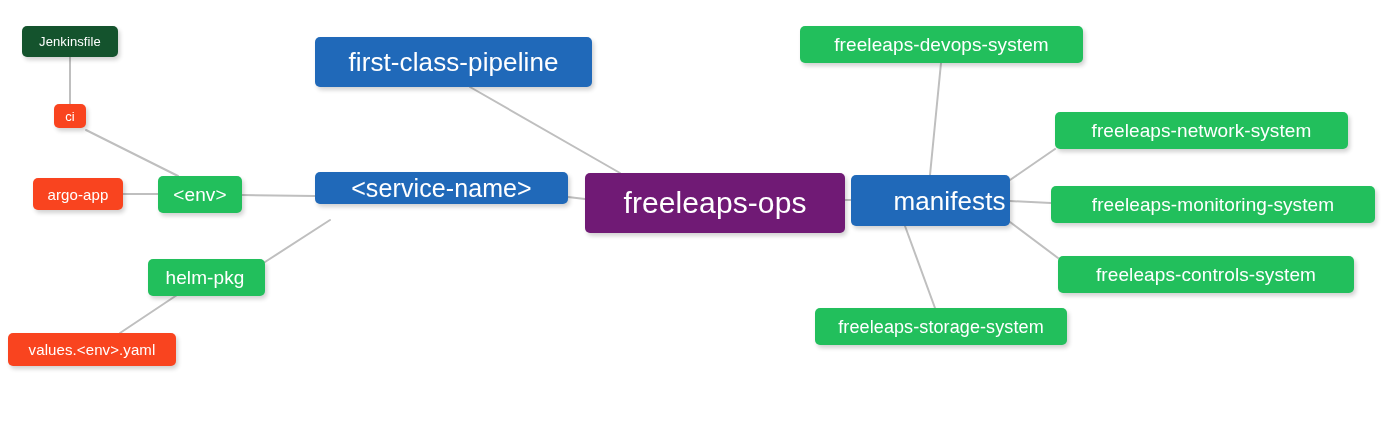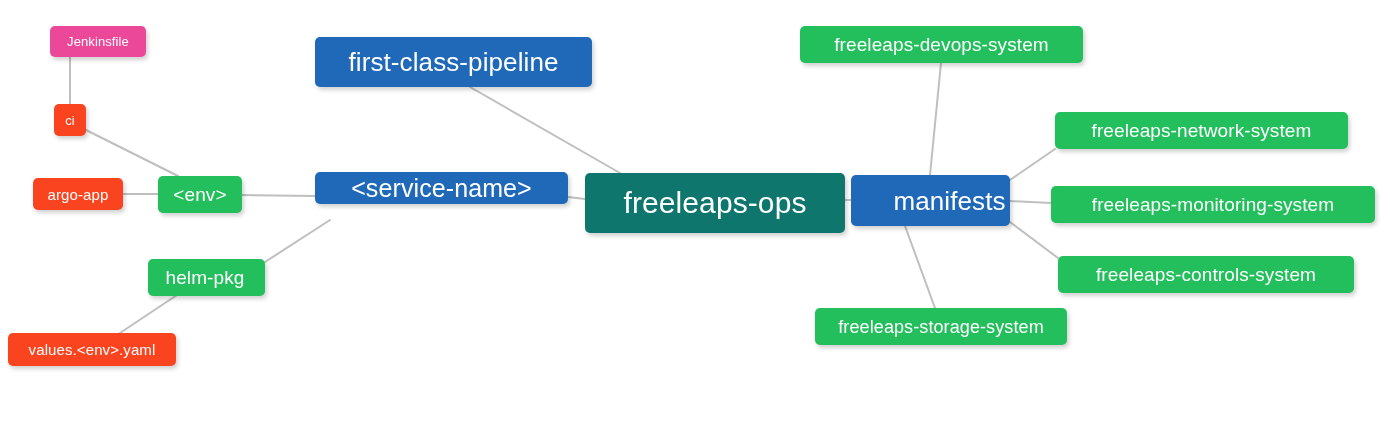--- a/index.html
+++ b/index.html
@@ -34,24 +34,24 @@
     align-items: center;
     justify-content: center;
     color: #ffffff;
     border-radius: 5px;
     white-space: nowrap;
     line-height: 1;
     box-shadow: 2px 3px 4px rgba(0,0,0,0.18);
     padding: 0 10px;
     letter-spacing: 0.1px;
   }
-  .n-root    { background: #0f766e; }
+  .n-root    { background: #701a75; }
   .n-blue    { background: #2069b9; }
   .n-green   { background: #22bf5c; }
-  .n-orange  { background: #ec4899; margin-left: 28px; }
+  .n-orange  { background: #14532d; }
   .n-red     { background: #f9441f; }
 </style>
 </head>
 <body>
 
 <div id="canvas">
   <svg id="edges" viewBox="0 0 1390 421">
       <line x1="70" y1="57" x2="70" y2="104" stroke="#bfbfbf" stroke-width="2" stroke-linecap="round"></line>
       <line x1="86" y1="130" x2="178" y2="176" stroke="#bfbfbf" stroke-width="2" stroke-linecap="round"></line>
       <line x1="123" y1="194" x2="158" y2="194" stroke="#bfbfbf" stroke-width="2" stroke-linecap="round"></line>
@@ -62,21 +62,21 @@
       <line x1="568" y1="197" x2="585" y2="199" stroke="#bfbfbf" stroke-width="2" stroke-linecap="round"></line>
       <line x1="845" y1="200" x2="851" y2="200" stroke="#bfbfbf" stroke-width="2" stroke-linecap="round"></line>
       <line x1="941" y1="63" x2="930" y2="175" stroke="#bfbfbf" stroke-width="2" stroke-linecap="round"></line>
       <line x1="1055" y1="149" x2="1010" y2="180" stroke="#bfbfbf" stroke-width="2" stroke-linecap="round"></line>
       <line x1="1051" y1="203" x2="1010" y2="201" stroke="#bfbfbf" stroke-width="2" stroke-linecap="round"></line>
       <line x1="1058" y1="258" x2="1010" y2="222" stroke="#bfbfbf" stroke-width="2" stroke-linecap="round"></line>
       <line x1="935" y1="308" x2="905" y2="226" stroke="#bfbfbf" stroke-width="2" stroke-linecap="round"></line>
     </svg>
   <div id="node-layer">
       <div class="node n-orange" style="left: 22px; top: 26px; width: 96px; height: 31px; font-size: 13px;">Jenkinsfile</div>
-      <div class="node n-red" style="left: 54px; top: 104px; width: 32px; height: 32px; font-size: 13px;">ci</div>
+      <div class="node n-red" style="left: 54px; top: 104px; width: 32px; height: 24px; font-size: 13px;">ci</div>
       <div class="node n-red" style="left: 33px; top: 178px; width: 90px; height: 32px; font-size: 15px;">argo-app</div>
       <div class="node n-green" style="left: 158px; top: 176px; width: 84px; height: 37px; font-size: 19px;">&lt;env&gt;</div>
       <div class="node n-green" style="left: 148px; top: 259px; width: 117px; height: 37px; font-size: 19px; padding-left: 7px;">helm-pkg</div>
       <div class="node n-red" style="left: 8px; top: 333px; width: 168px; height: 33px; font-size: 15px;">values.&lt;env&gt;.yaml</div>
       <div class="node n-blue" style="left: 315px; top: 37px; width: 277px; height: 50px; font-size: 26px;">first-class-pipeline</div>
       <div class="node n-blue" style="left: 315px; top: 172px; width: 253px; height: 32px; font-size: 25px;">&lt;service-name&gt;</div>
       <div class="node n-root" style="left: 585px; top: 173px; width: 260px; height: 60px; font-size: 30px;">freeleaps-ops</div>
       <div class="node n-blue" style="left: 851px; top: 175px; width: 159px; height: 51px; font-size: 26px; padding-left: 48px;">manifests</div>
       <div class="node n-green" style="left: 800px; top: 26px; width: 283px; height: 37px; font-size: 19px;">freeleaps-devops-system</div>
       <div class="node n-green" style="left: 1055px; top: 112px; width: 293px; height: 37px; font-size: 19px;">freeleaps-network-system</div>

